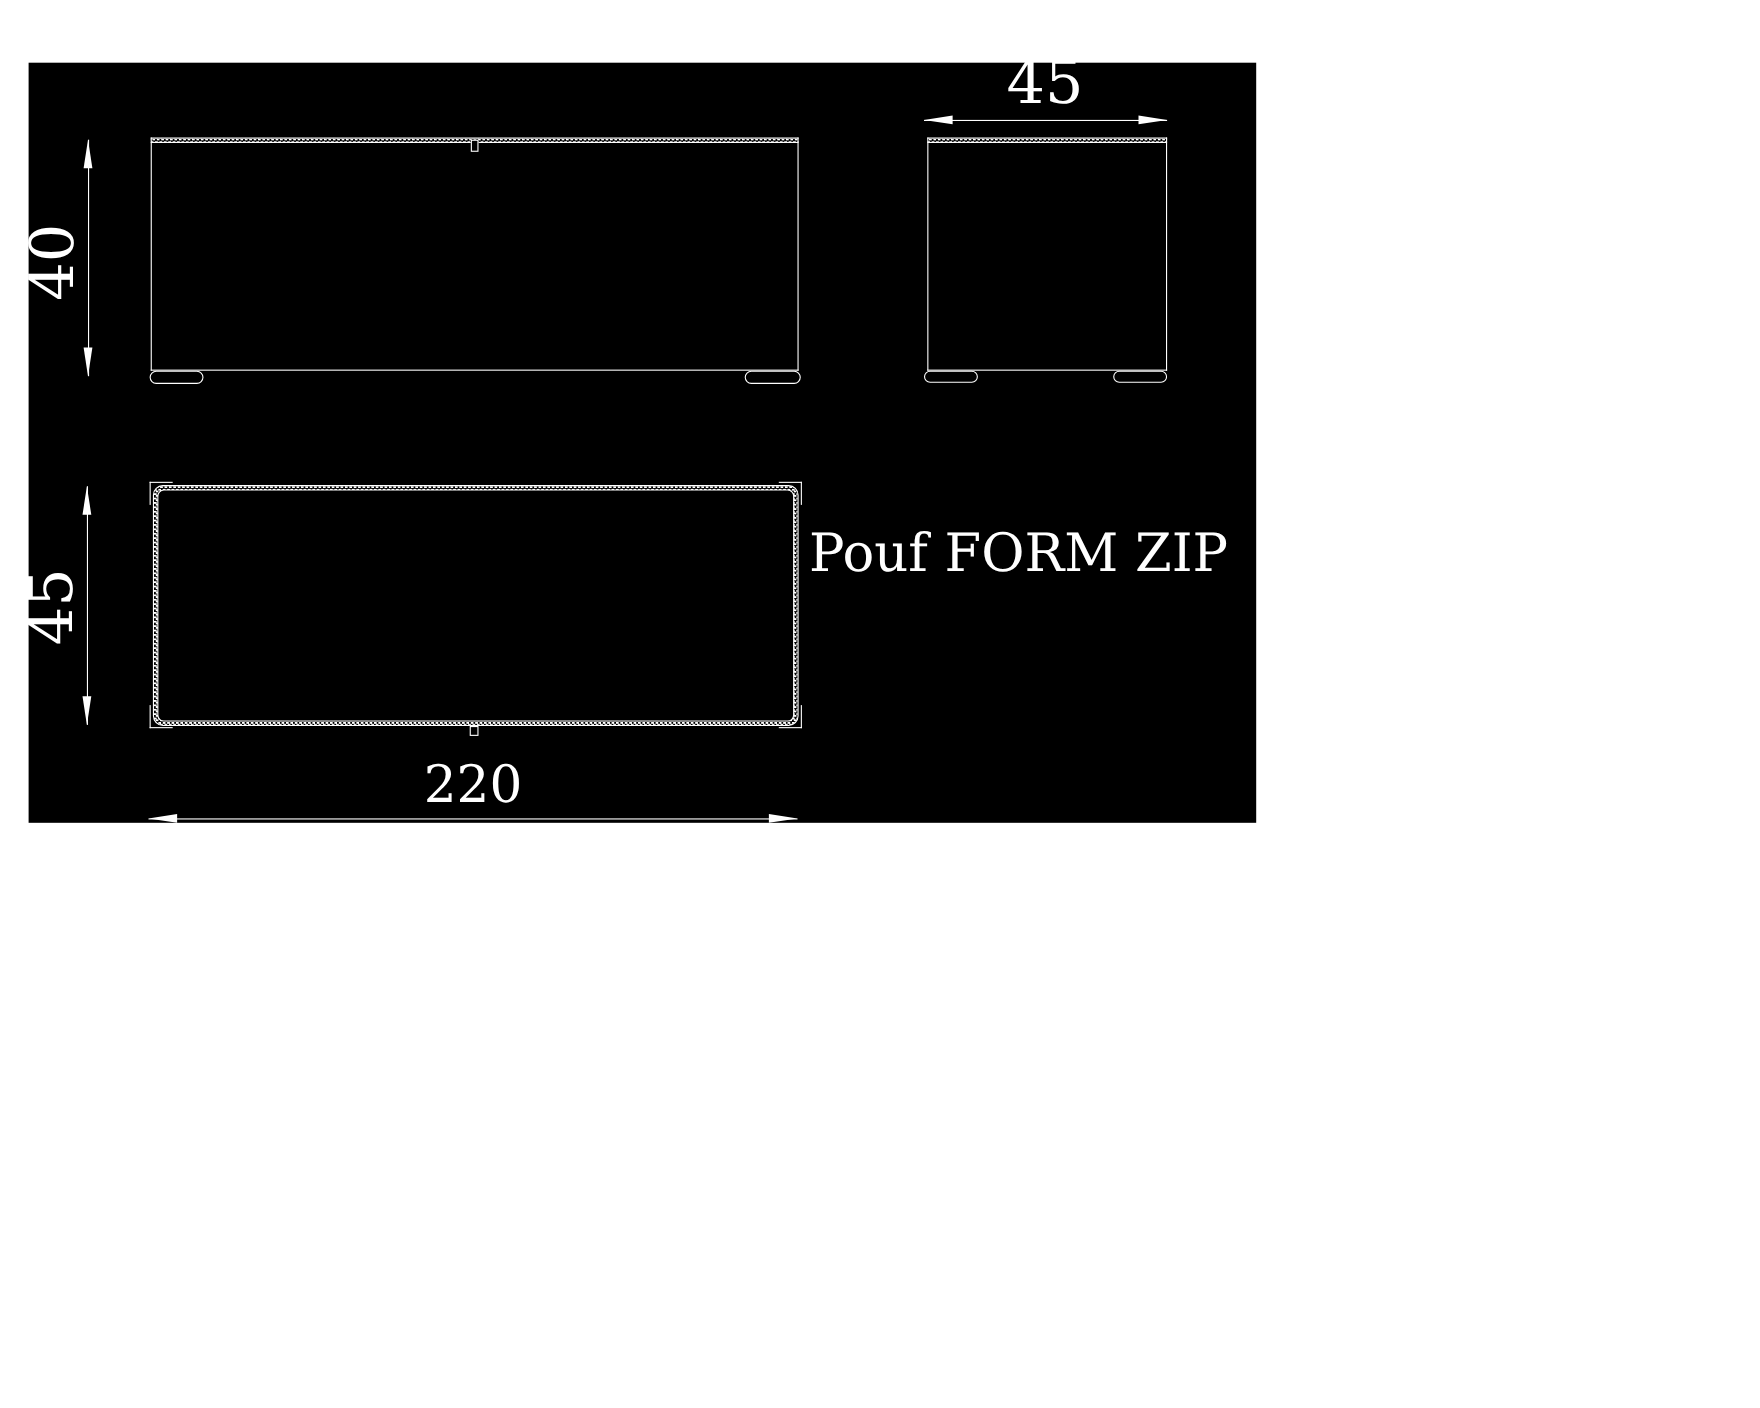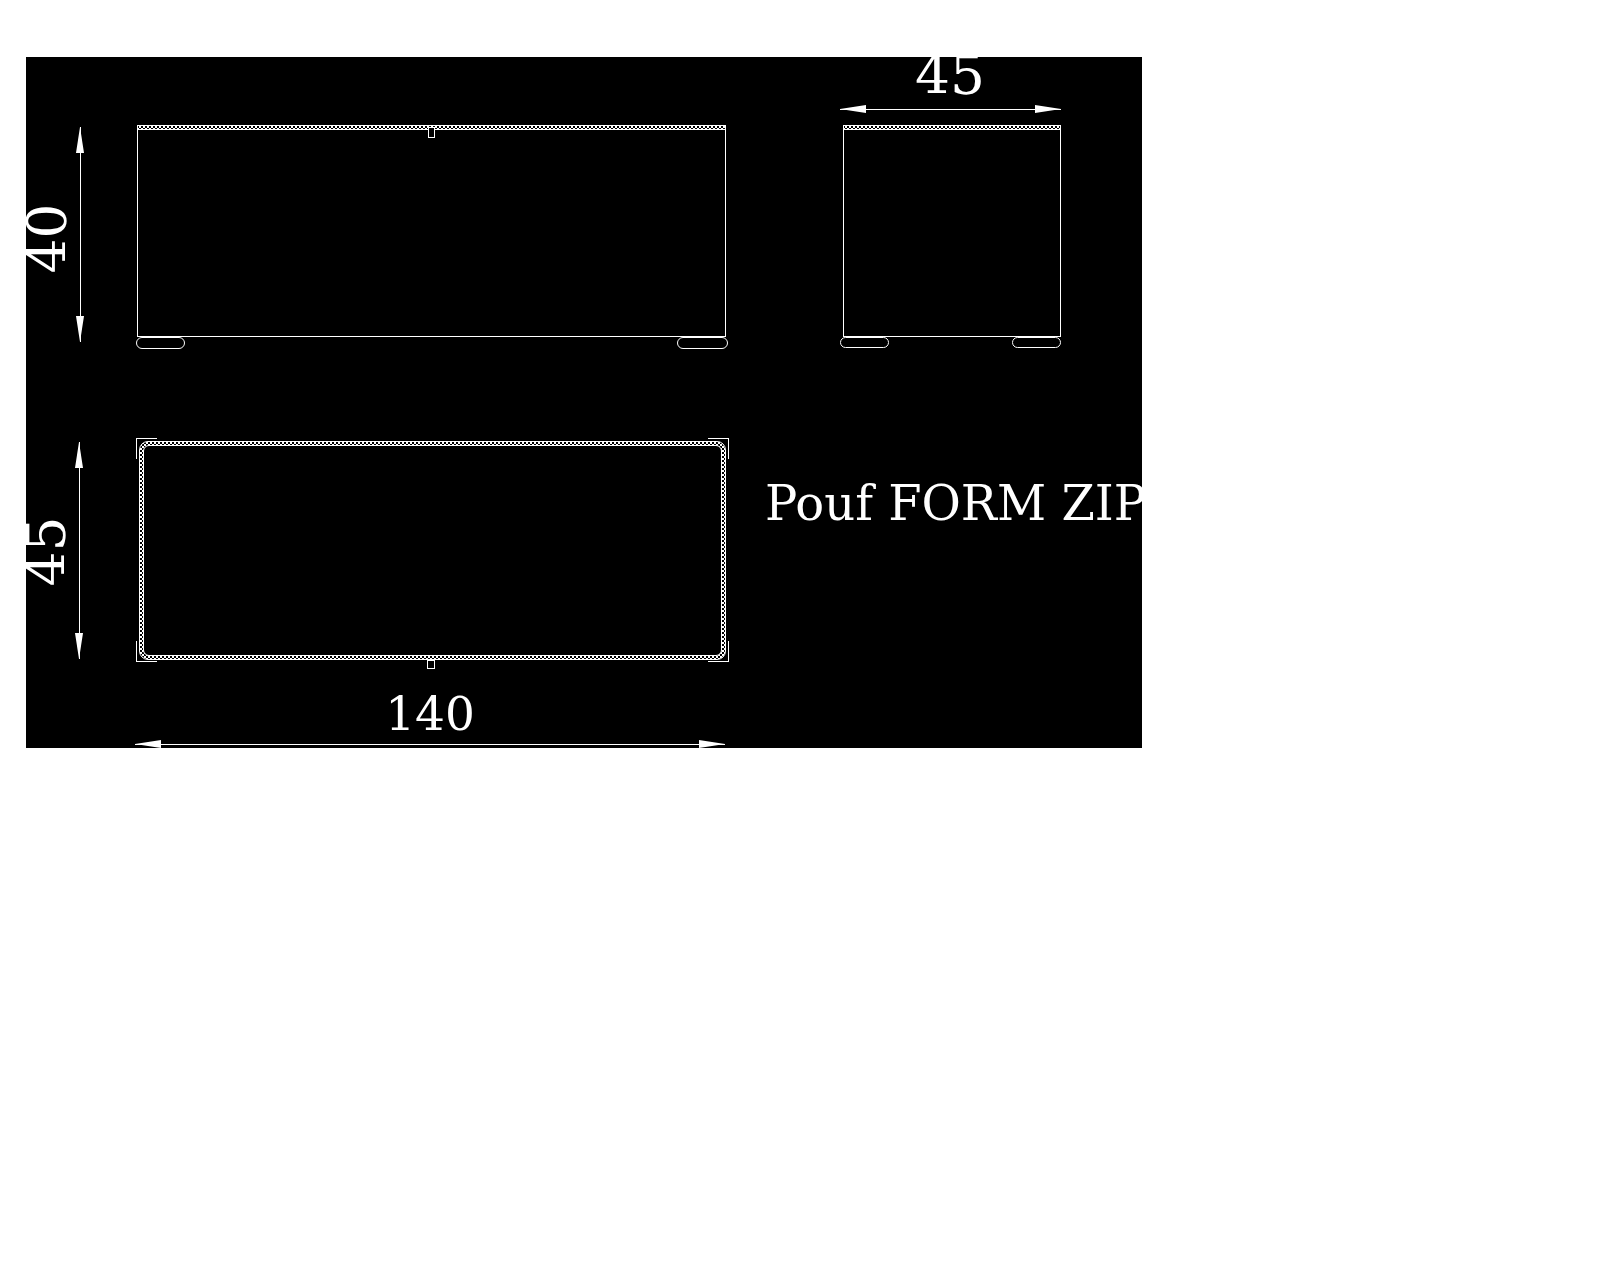--- a/index.html
+++ b/index.html
@@ -155,21 +155,21 @@
       <div class="abs dline-v" style="left:53px; top:385px; height:217px;"></div>
       <div class="ar ar-u" style="left:49px; top:385px;"></div>
       <div class="ar ar-d" style="left:49px; top:576px;"></div>
       <div class="abs dim-label dim-55 rot" style="left:-20px; top:467px; width:81px; height:55px;">45</div>
     </div>
 
     <div>
       <div class="abs dline-h" style="left:109px; top:687px; width:590px;"></div>
       <div class="ar ar-l" style="left:109px; top:683px;"></div>
       <div class="ar ar-r" style="left:673px; top:683px;"></div>
-      <div class="abs dim-label dim-47" style="left:354px; top:633px; width:100px;">140</div>
+      <div class="abs dim-label dim-47" style="left:354px; top:633px; width:100px;">220</div>
     </div>
 
-    <div class="abs product-label" style="left:640px; top:413px; width:480px;text-align:right;">
+    <div class="abs product-label" style="left:660px; top:413px; width:480px;">
       <div>Pouf FORM ZIP</div>
     </div>
 
   </div>
 </div>
 
 </body></html>

